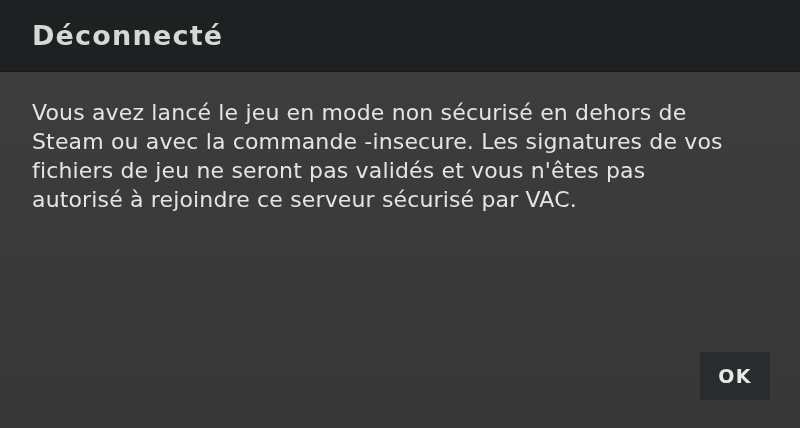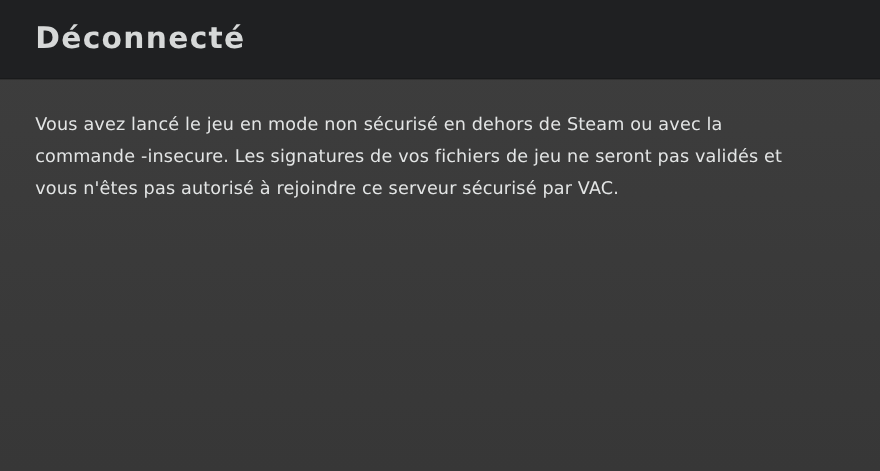--- a/index.html
+++ b/index.html
@@ -46,21 +46,21 @@
 
   
   #body {
     flex: 1 1 auto;
     padding: 26px 74px 0 32px;
     box-sizing: border-box;
     position: relative;
   }
   .paragraph {
     color: #e3e5e5;
-    font-size: 16px;
+    font-size: 22px;
     line-height: 29px;
     letter-spacing: 0.15px;
     margin: 0 0 28px 0;
     max-width: 700px;
   }
 
   
   #footer {
     position: absolute;
     right: 0;
@@ -91,15 +91,18 @@
 
 <div id="dialog">
 
   <div id="titlebar">
     <div id="title">Déconnecté</div>
   </div>
 
   <div id="body">
     <p class="paragraph">Vous avez lancé le jeu en mode non sécurisé en dehors de Steam ou avec la commande -insecure. Les signatures de vos fichiers de jeu ne seront pas validés et vous n'êtes pas autorisé à rejoindre ce serveur sécurisé par VAC.</p>
 
+    <div id="footer">
+      <button id="ok-button">OK</button>
+    </div>
   </div>
 
 </div>
 
 </body></html>

